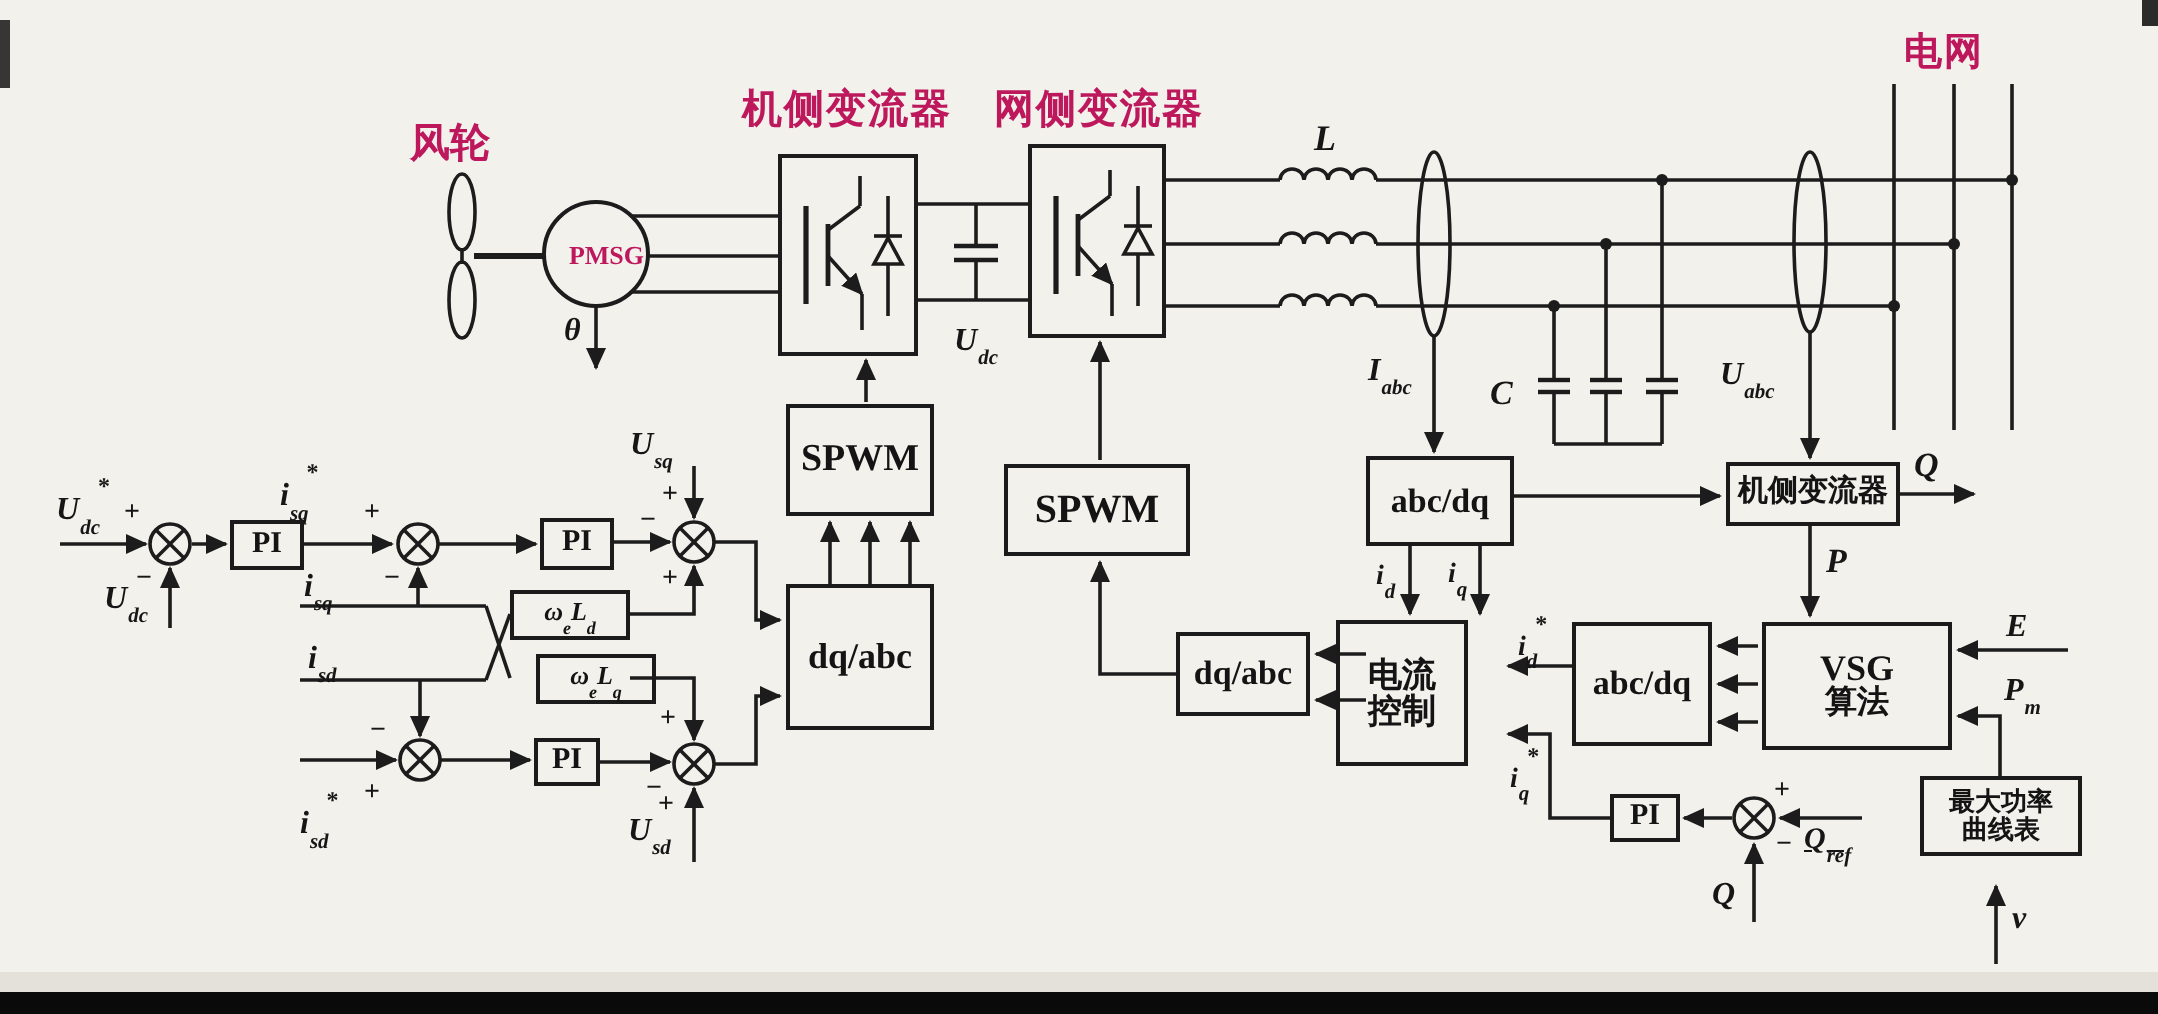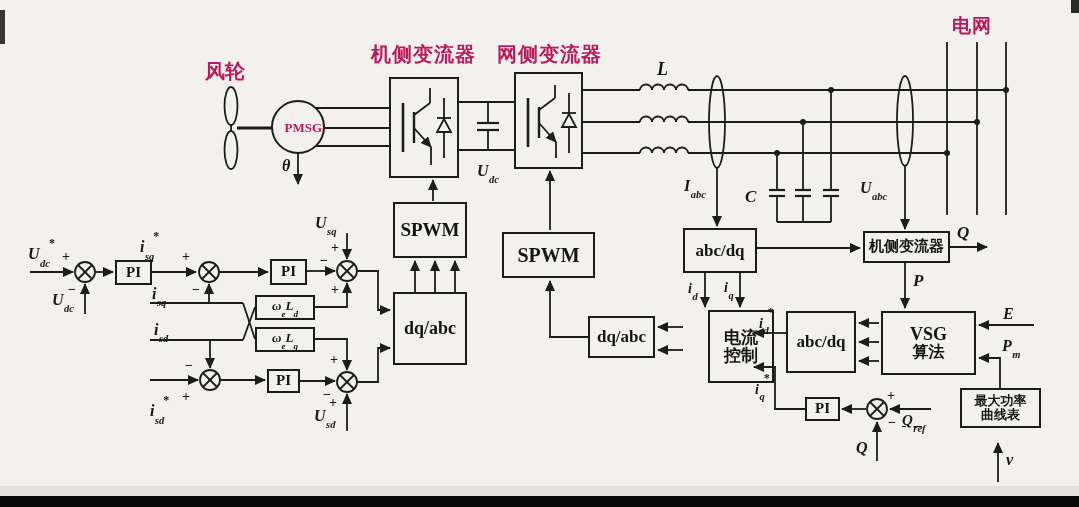--- a/index.html
+++ b/index.html
@@ -239,21 +239,21 @@
 
 <div class="hd" style="left:274px;top:120px;width:48px;font-size:13px;text-align:right;">PMSG</div>
 
 <div class="blk" style="left:393px;top:202px;width:74px;height:56px;font-size:19px;">SPWM</div>
 <div class="blk" style="left:393px;top:292px;width:74px;height:73px;font-size:18px;">dq/abc</div>
 <div class="blk" style="left:502px;top:232px;width:93px;height:46px;font-size:20px;">SPWM</div>
 <div class="blk" style="left:588px;top:316px;width:67px;height:42px;font-size:17px;">dq/abc</div>
 
 <div class="blk" style="left:683px;top:228px;width:74px;height:45px;font-size:17px;">abc/dq</div>
 
-<div class="blk" style="left:708px;top:310px;width:66px;height:73px;font-size:17px;">
+<div class="blk" style="left:668px;top:310px;width:66px;height:73px;font-size:17px;">
   <div>电流</div>
   <div>控制</div>
 </div>
 
 <div class="blk" style="left:786px;top:311px;width:70px;height:62px;font-size:17px;">abc/dq</div>
 
 <div class="blk" style="left:863px;top:231px;width:87px;height:32px;font-size:15px;">机侧变流器</div>
 
 <div class="blk" style="left:881px;top:311px;width:95px;height:64px;">
   <div style="font-size:18px;">VSG</div>
@@ -266,21 +266,21 @@
 </div>
 
 <div class="blk" style="left:115px;top:260px;width:37px;height:25px;font-size:15px;">PI</div>
 <div class="blk" style="left:270px;top:259px;width:37px;height:26px;font-size:15px;">PI</div>
 <div class="blk" style="left:267px;top:369px;width:33px;height:24px;font-size:15px;">PI</div>
 <div class="blk" style="left:805px;top:397px;width:35px;height:24px;font-size:15px;">PI</div>
 
 <div class="blk" style="left:255px;top:295px;width:60px;height:25px;">
   <span class="mt"><i>ω</i><sub>e</sub><i>L</i><sub>d</sub></span>
 </div>
-<div class="blk" style="left:255px;top:327px;width:60px;height:25px;">
+<div class="blk" style="left:268px;top:327px;width:60px;height:25px;">
   <span class="mt"><i>ω</i><sub>e</sub><i>L</i><sub>q</sub></span>
 </div>
 
 <span class="m" style="left:28px;top:243px;text-align:right;"><i>U</i><sub>dc</sub><sup>*</sup></span>
 <span class="m" style="left:52px;top:292px;"><i>U</i><sub>dc</sub></span>
 <span class="m" style="left:140px;top:236px;"><i>i</i><sub>sq</sub><sup>*</sup></span>
 <span class="m" style="left:152px;top:286px;"><i>i</i><sub>sq</sub></span>
 <span class="m" style="left:154px;top:322px;"><i>i</i><sub>sd</sub></span>
 <span class="m" style="left:150px;top:359px;margin-top:41px;"><i>i</i><sub>sd</sub><sup>*</sup></span>
 <span class="m" style="left:315px;top:215px;"><i>U</i><sub>sq</sub></span>

